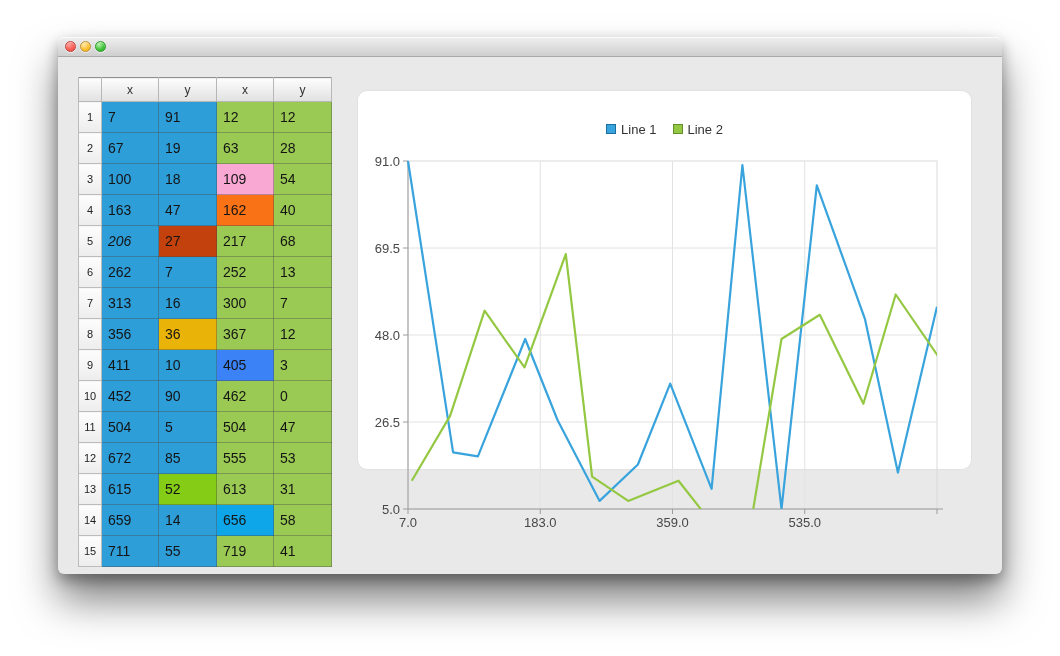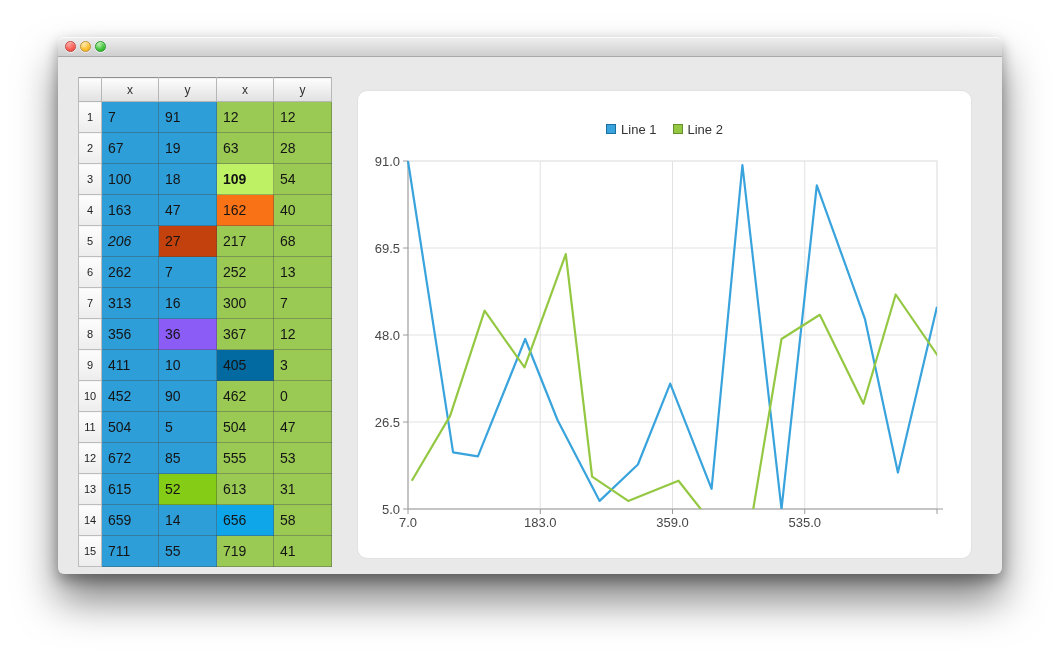--- a/index.html
+++ b/index.html
@@ -47,21 +47,21 @@
     border:1px solid #bcbcbc;
     font-size:11px; font-weight:normal; color:#222; text-align:center;
   }
   table.datatable tbody td {
     height:30px; padding:0 0 0 6px;
     border:1px solid rgba(70,70,70,0.38);
     vertical-align:middle; text-align:left;
   }
 
   .card {
-    position:absolute; left:300px; top:34px; width:613px; height:467px;
+    position:absolute; left:300px; top:34px; width:613px; height:378px;
     background:#ffffff; border-radius:9px;
     box-shadow: 0 0 0 1px rgba(0,0,0,0.03);
   }
   .legend {
     position:absolute; left:0; right:0; top:29px; height:18px;
     display:flex; justify-content:center; align-items:center; gap:16px;
     font-size:13px; color:#333;
   }
   .legend-item { display:flex; align-items:center; }
   .swatch { width:10px; height:10px; display:inline-block; margin-right:5px; box-sizing:border-box; }
@@ -110,21 +110,21 @@
             <th>2</th>
             <td style="background: rgb(46, 158, 217);">67</td>
             <td style="background: rgb(46, 158, 217);">19</td>
             <td style="background: rgb(154, 202, 84);">63</td>
             <td style="background: rgb(154, 202, 84);">28</td>
           </tr>
           <tr>
             <th>3</th>
             <td style="background: rgb(46, 158, 217);">100</td>
             <td style="background: rgb(46, 158, 217);">18</td>
-            <td style="background: #bef264; font-weight: bold;">109</td>
+            <td style="background: #f9a8d4;">109</td>
             <td style="background: rgb(154, 202, 84);">54</td>
           </tr>
           <tr>
             <th>4</th>
             <td style="background: rgb(46, 158, 217);">163</td>
             <td style="background: rgb(46, 158, 217);">47</td>
             <td style="background: #f97316;">162</td>
             <td style="background: rgb(154, 202, 84);">40</td>
           </tr>
           <tr>
@@ -144,29 +144,29 @@
           <tr>
             <th>7</th>
             <td style="background: rgb(46, 158, 217);">313</td>
             <td style="background: rgb(46, 158, 217);">16</td>
             <td style="background: rgb(154, 202, 84);">300</td>
             <td style="background: rgb(154, 202, 84);">7</td>
           </tr>
           <tr>
             <th>8</th>
             <td style="background: rgb(46, 158, 217);">356</td>
-            <td style="background: #8b5cf6;">36</td>
+            <td style="background: #eab308;">36</td>
             <td style="background: rgb(154, 202, 84);">367</td>
             <td style="background: rgb(154, 202, 84);">12</td>
           </tr>
           <tr>
             <th>9</th>
             <td style="background: rgb(46, 158, 217);">411</td>
             <td style="background: rgb(46, 158, 217);">10</td>
-            <td style="background: #0369a1;">405</td>
+            <td style="background: #3b82f6;">405</td>
             <td style="background: rgb(154, 202, 84);">3</td>
           </tr>
           <tr>
             <th>10</th>
             <td style="background: rgb(46, 158, 217);">452</td>
             <td style="background: rgb(46, 158, 217);">90</td>
             <td style="background: rgb(154, 202, 84);">462</td>
             <td style="background: rgb(154, 202, 84);">0</td>
           </tr>
           <tr>

